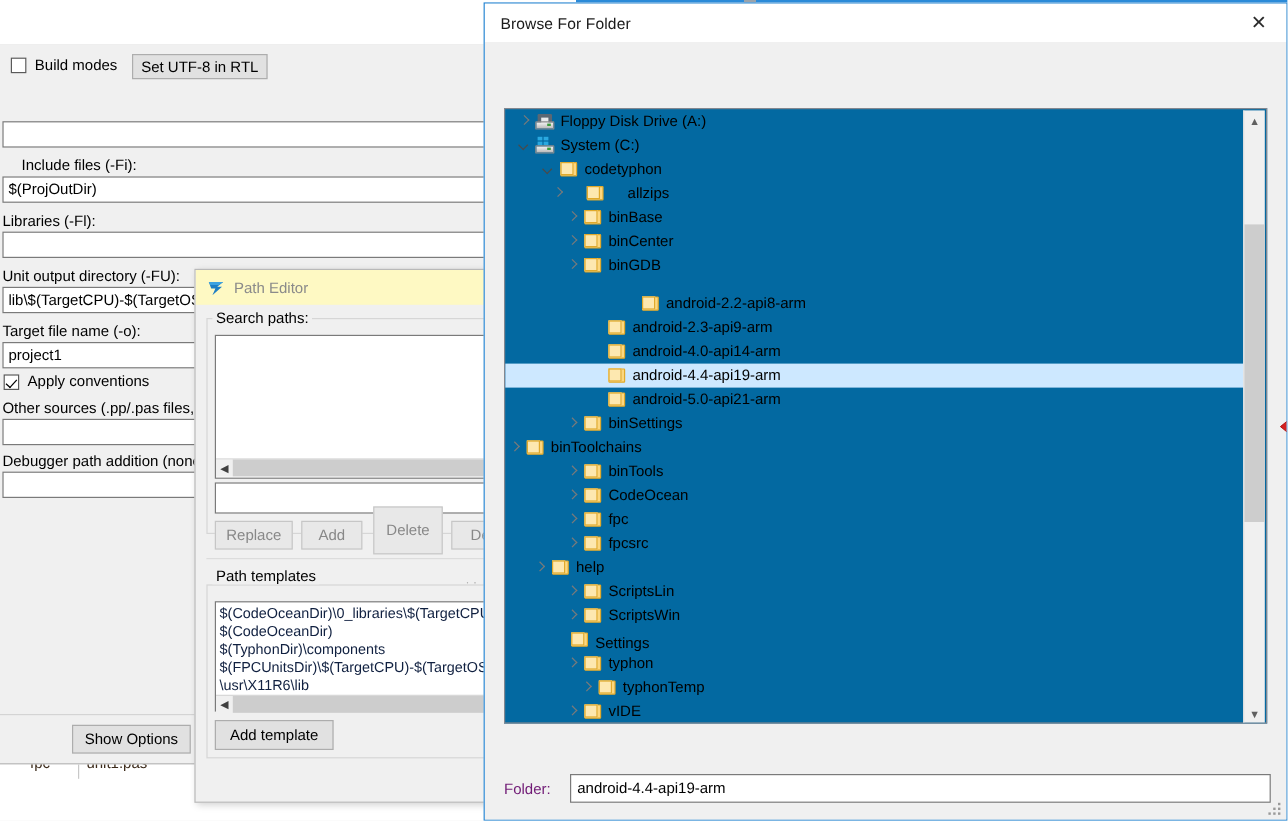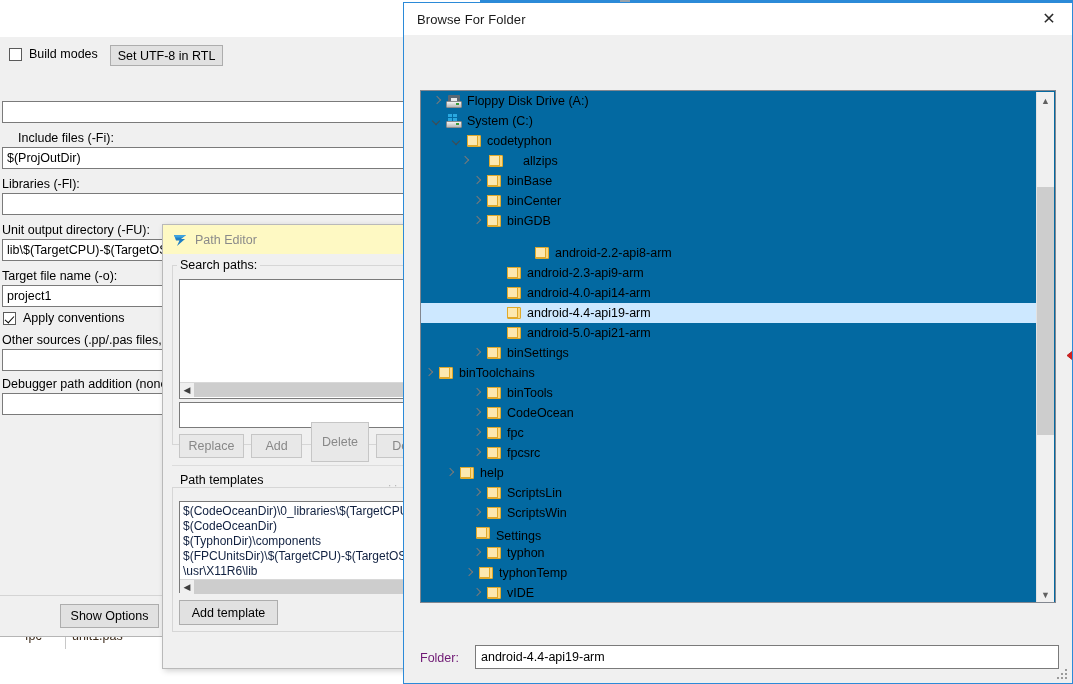--- a/index.html
+++ b/index.html
@@ -655,21 +655,21 @@
                 <span class="chev"></span>
               </span>
               <span class="tw-icon">
                 <span class="folder">
                   <span class="back"></span>
                   <span class="tab"></span>
                 </span>
               </span>
               <span class="tnode-label">typhon</span>
             </div>
-            <div class="tnode" style="padding-left: 40px;">
+            <div class="tnode" style="padding-left: 60px;">
               <span class="tw-expander">
                 <span class="chev"></span>
               </span>
               <span class="tw-icon">
                 <span class="folder">
                   <span class="back"></span>
                   <span class="tab"></span>
                 </span>
               </span>
               <span class="tnode-label">typhonTemp</span>

